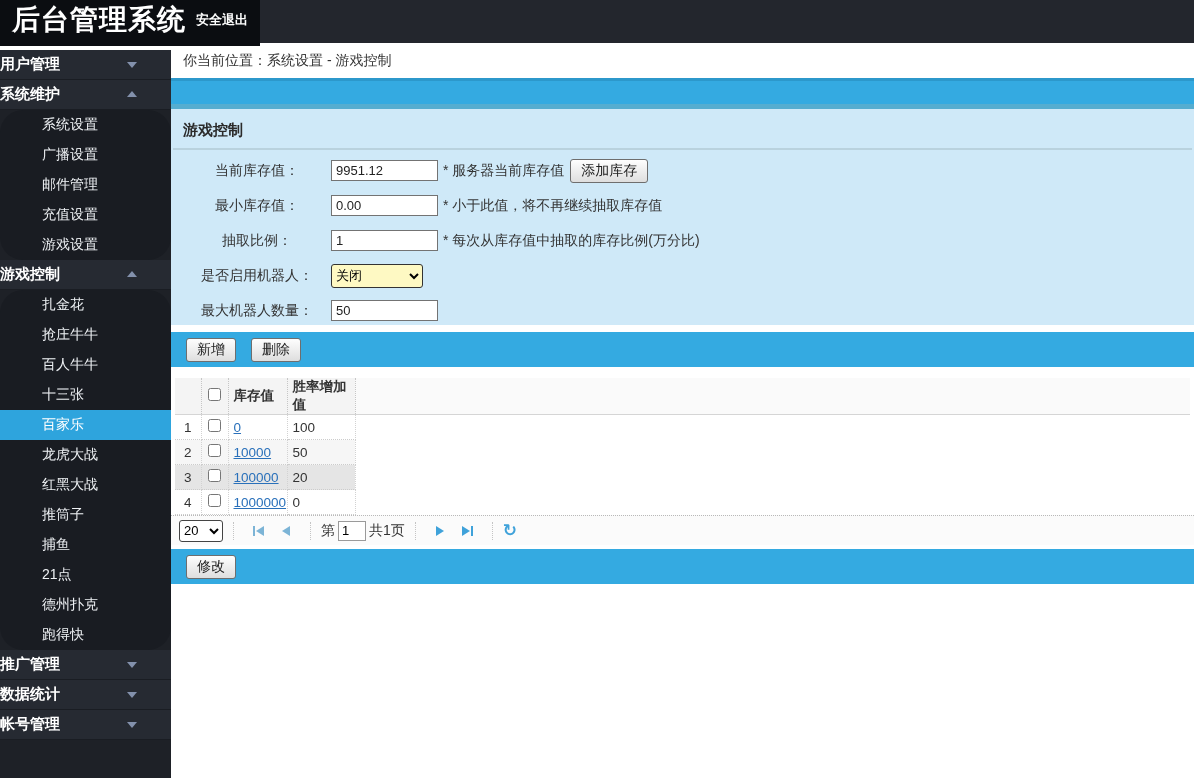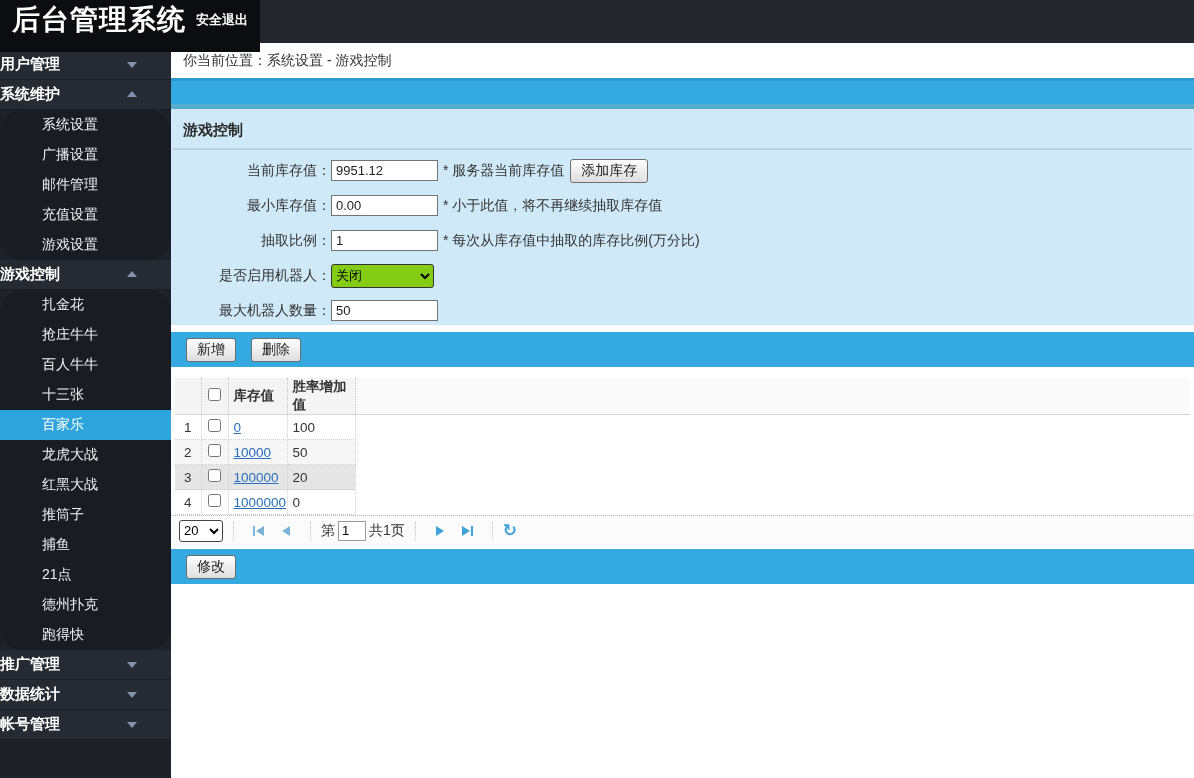--- a/index.html
+++ b/index.html
@@ -2,21 +2,21 @@
 <html><head>
 <meta charset="utf-8">
 <style>
   * { margin:0; padding:0; box-sizing:border-box; }
   html,body { width:1194px; height:778px; }
   body { font-family:"Liberation Sans","DejaVu Sans",sans-serif; background:#fff; overflow:hidden; }
   #page { position:relative; width:1194px; height:778px; background:#fff; overflow:hidden; }
 
   
   .header { position:absolute; left:0; top:0; width:100%; height:43px; background:#23262d; z-index:4; }
-  .brand { position:absolute; left:0; top:0; width:260px; height:52px; background:#0b0d11; z-index:6;
+  .brand { position:absolute; left:0; top:0; width:260px; height:46px; background:#0b0d11; z-index:6;
            display:flex; align-items:flex-start; padding:2px 0 0 12px; }
   .brand-title { color:#fff; font-size:28px; font-weight:bold; letter-spacing:1px; line-height:36px; }
   .logout { color:#fff; font-size:13px; font-weight:bold; margin:9px 0 10px 10px; cursor:pointer; text-decoration:none; white-space:nowrap; }
 
   
   .sidebar { position:absolute; left:0; top:50px; width:171px; bottom:0; background:#1e2127; z-index:5; }
   .prow { height:30px; background:#262a32; border-bottom:1px solid #1a1d23; display:flex; align-items:center;
           cursor:pointer; position:relative; }
   .prow .plbl { color:#fff; font-size:15px; font-weight:bold; }
   .chev { position:absolute; right:34px; top:50%; width:0; height:0; }
@@ -29,26 +29,26 @@
   .srow.sel .slbl { color:#fff; }
 
   
   .content { position:absolute; left:171px; top:43px; right:0; bottom:0; background:#fff; }
   .breadcrumb { height:35px; line-height:35px; padding-left:12px; font-size:14px; color:#333; background:#fff; }
   .bar-top { height:26px; background:#34aae1; box-shadow:inset 0 3px 0 rgba(20,100,140,.25); }
   .panel { height:221px; border-top:5px solid #55add0; background:#cfe9f8; }
   .panel-title { font-size:15px; font-weight:bold; color:#2b2b2b; padding:12px 12px 8px 12px; }
   .panel-hr { border-top:2px solid #b9d2de; margin:0 2px 3px 2px; height:0; }
   .frow { height:35px; display:flex; align-items:center; padding-left:12px; }
-  .flabel { width:148px; text-align:right; font-size:14px; color:#333; white-space:nowrap; }
+  .flabel { width:148px; text-align:center; font-size:14px; color:#333; white-space:nowrap; }
   .finput { width:107px; height:21px; border:1px solid #737373; font-size:13px; padding:0 4px; color:#222; background:#fff; }
   .fhint { margin-left:5px; font-size:14px; color:#333; white-space:nowrap; }
   .btn { margin-left:6px; padding:2px 10px; font-size:14px; color:#222; cursor:pointer;
          border:1px solid #6e6e6e; border-radius:3px; background:linear-gradient(#fefefe,#dedede); }
-  .fselect { width:103px; height:24px; border:1px solid #333; border-radius:3px; font-size:13px; background:#84cc16; }
+  .fselect { width:92px; height:24px; border:1px solid #333; border-radius:3px; font-size:13px; background:#fef9c3; }
   .gap7 { height:7px; background:#fff; }
   .toolbar { height:35px; background:#34aae1; display:flex; align-items:center; padding-left:9px; gap:9px; }
 
   
   .grid { margin:11px 0 0 4px; }
   table { border-collapse:collapse; width:calc(100% - 4px); table-layout:fixed; }
   col.c-num{width:26px;} col.c-cb{width:27px;} col.c-stock{width:59px;} col.c-win{width:68px;} col.c-fill{width:auto;}
   th { height:26px; background:#f4f4f4; border-bottom:1px solid #d5d5d5; border-right:1px dotted #c6c6c6;
        font-size:13.5px; font-weight:bold; color:#333; text-align:left; padding-left:5px; }
   th.fill { background:#fafafa; border-right:none; }

